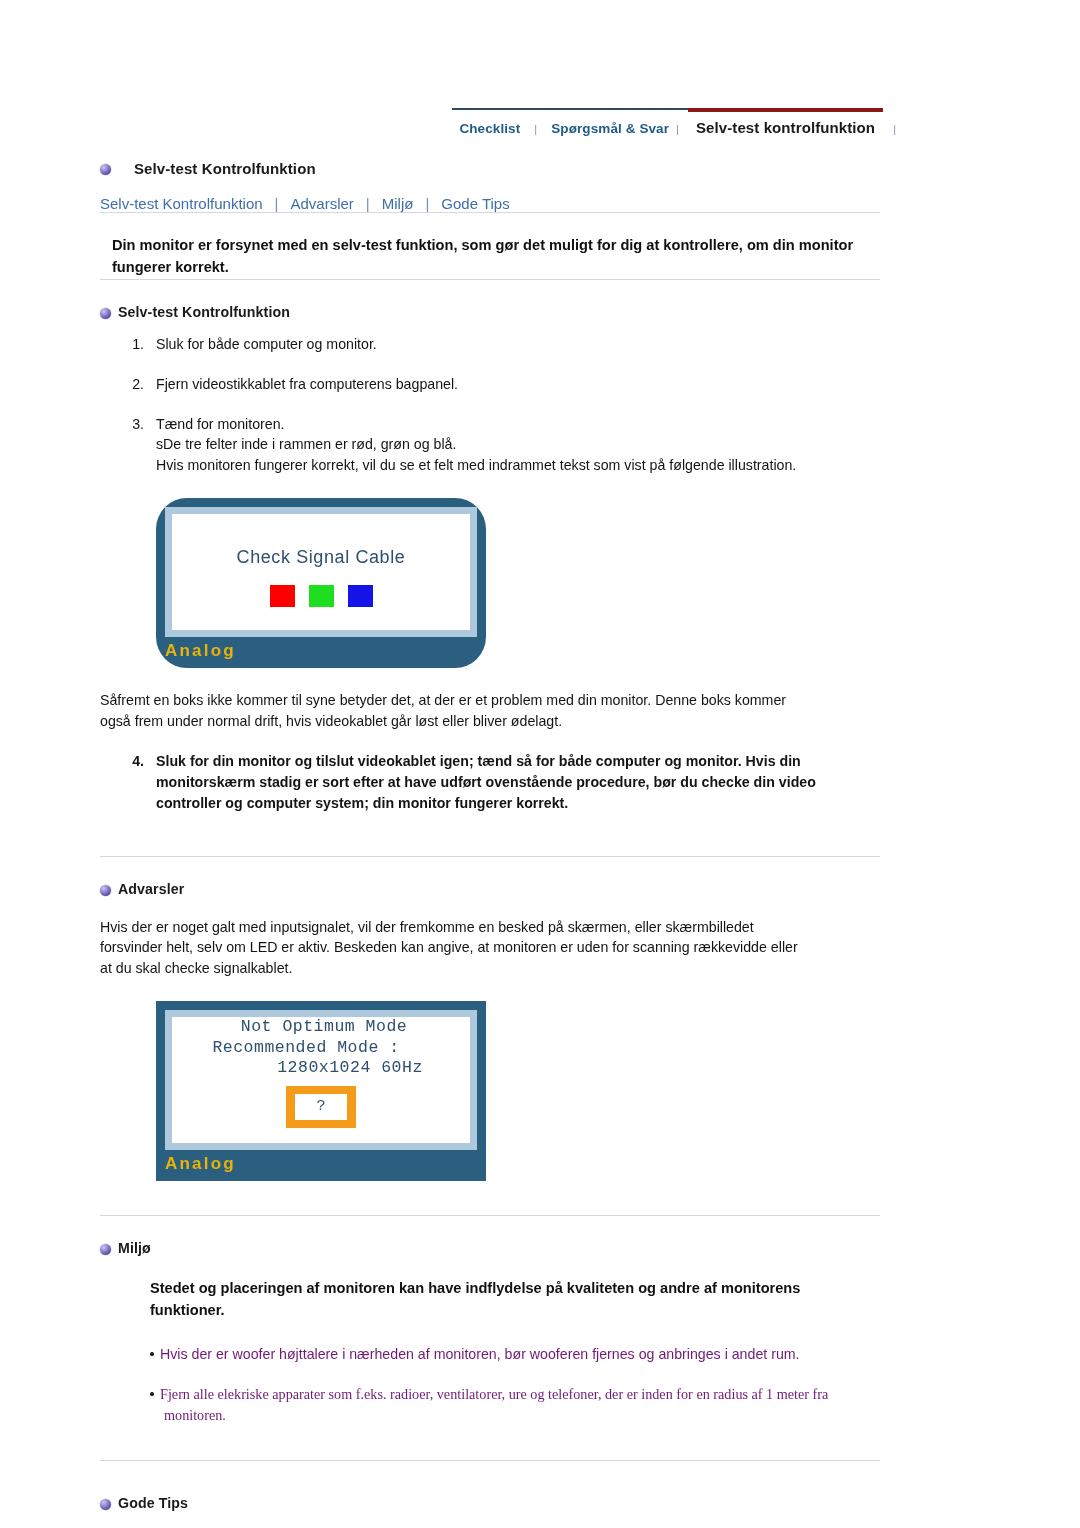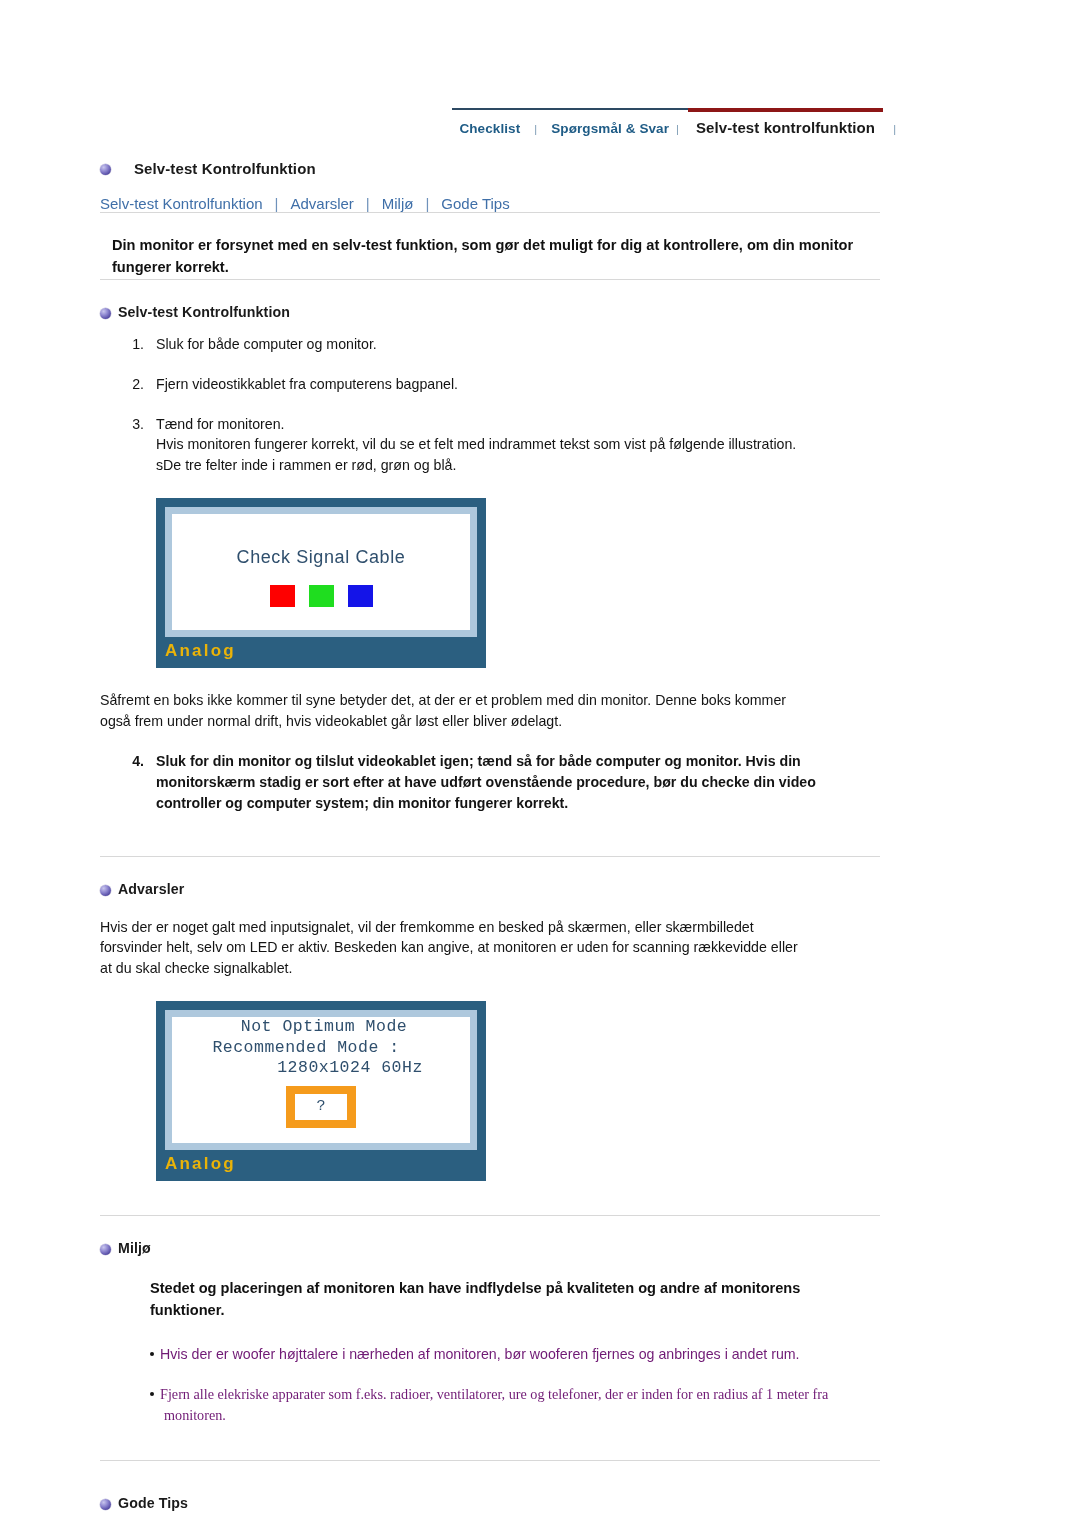--- a/index.html
+++ b/index.html
@@ -316,26 +316,26 @@
 
   <ol class="steps">
     <li>
       <span>Sluk for både computer og monitor.</span>
     </li>
     <li>
       <span>Fjern videostikkablet fra computerens bagpanel.</span>
     </li>
     <li>
       <span class="sub">Tænd for monitoren.</span>
+      <span class="sub">sDe tre felter inde i rammen er rød, grøn og blå.</span>
       <span class="sub">Hvis monitoren fungerer korrekt, vil du se et felt med indrammet tekst som vist på følgende illustration.</span>
-      <span class="sub">sDe tre felter inde i rammen er rød, grøn og blå.</span>
     </li>
   </ol>
 
-  <div class="monitor mon1" style="margin-top:22px;">
+  <div class="monitor mon1" style="margin-top:22px;border-radius:31px;">
     <div class="bezel">
       <div class="screen">
         <div class="msg">Check Signal Cable</div>
         <div class="rgb-row">
           <div class="sq" style="background:#fe0000;"></div>
           <div class="sq" style="background:#1fdd1f;"></div>
           <div class="sq" style="background:#1414e8;"></div>
         </div>
       </div>
     </div>

